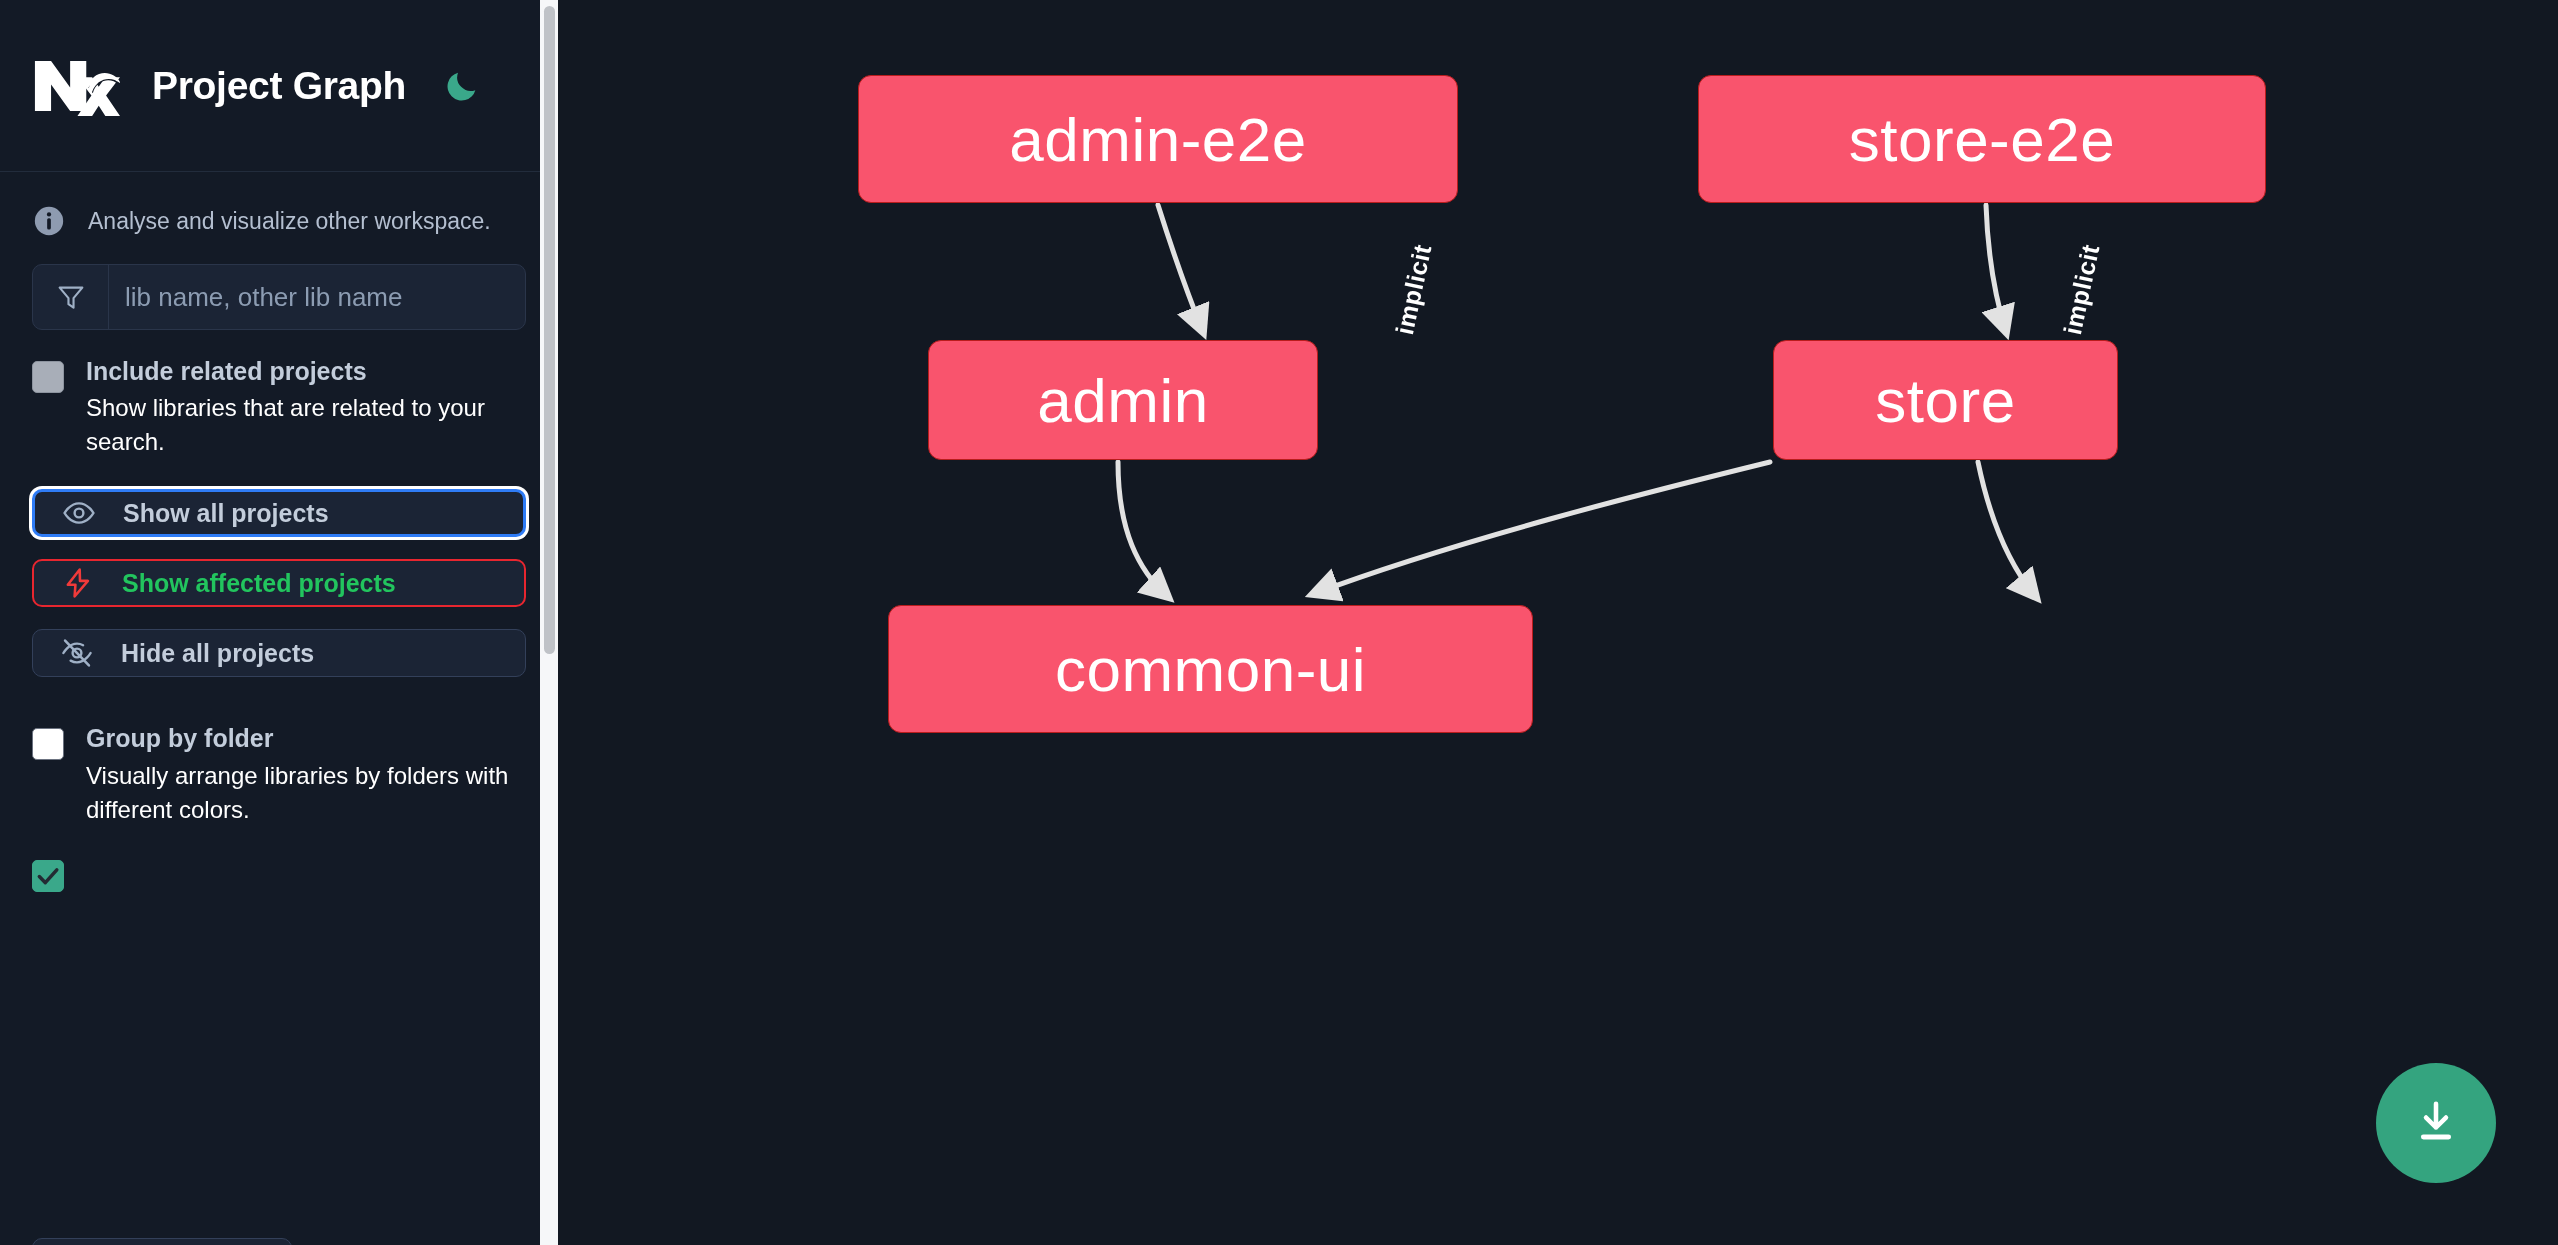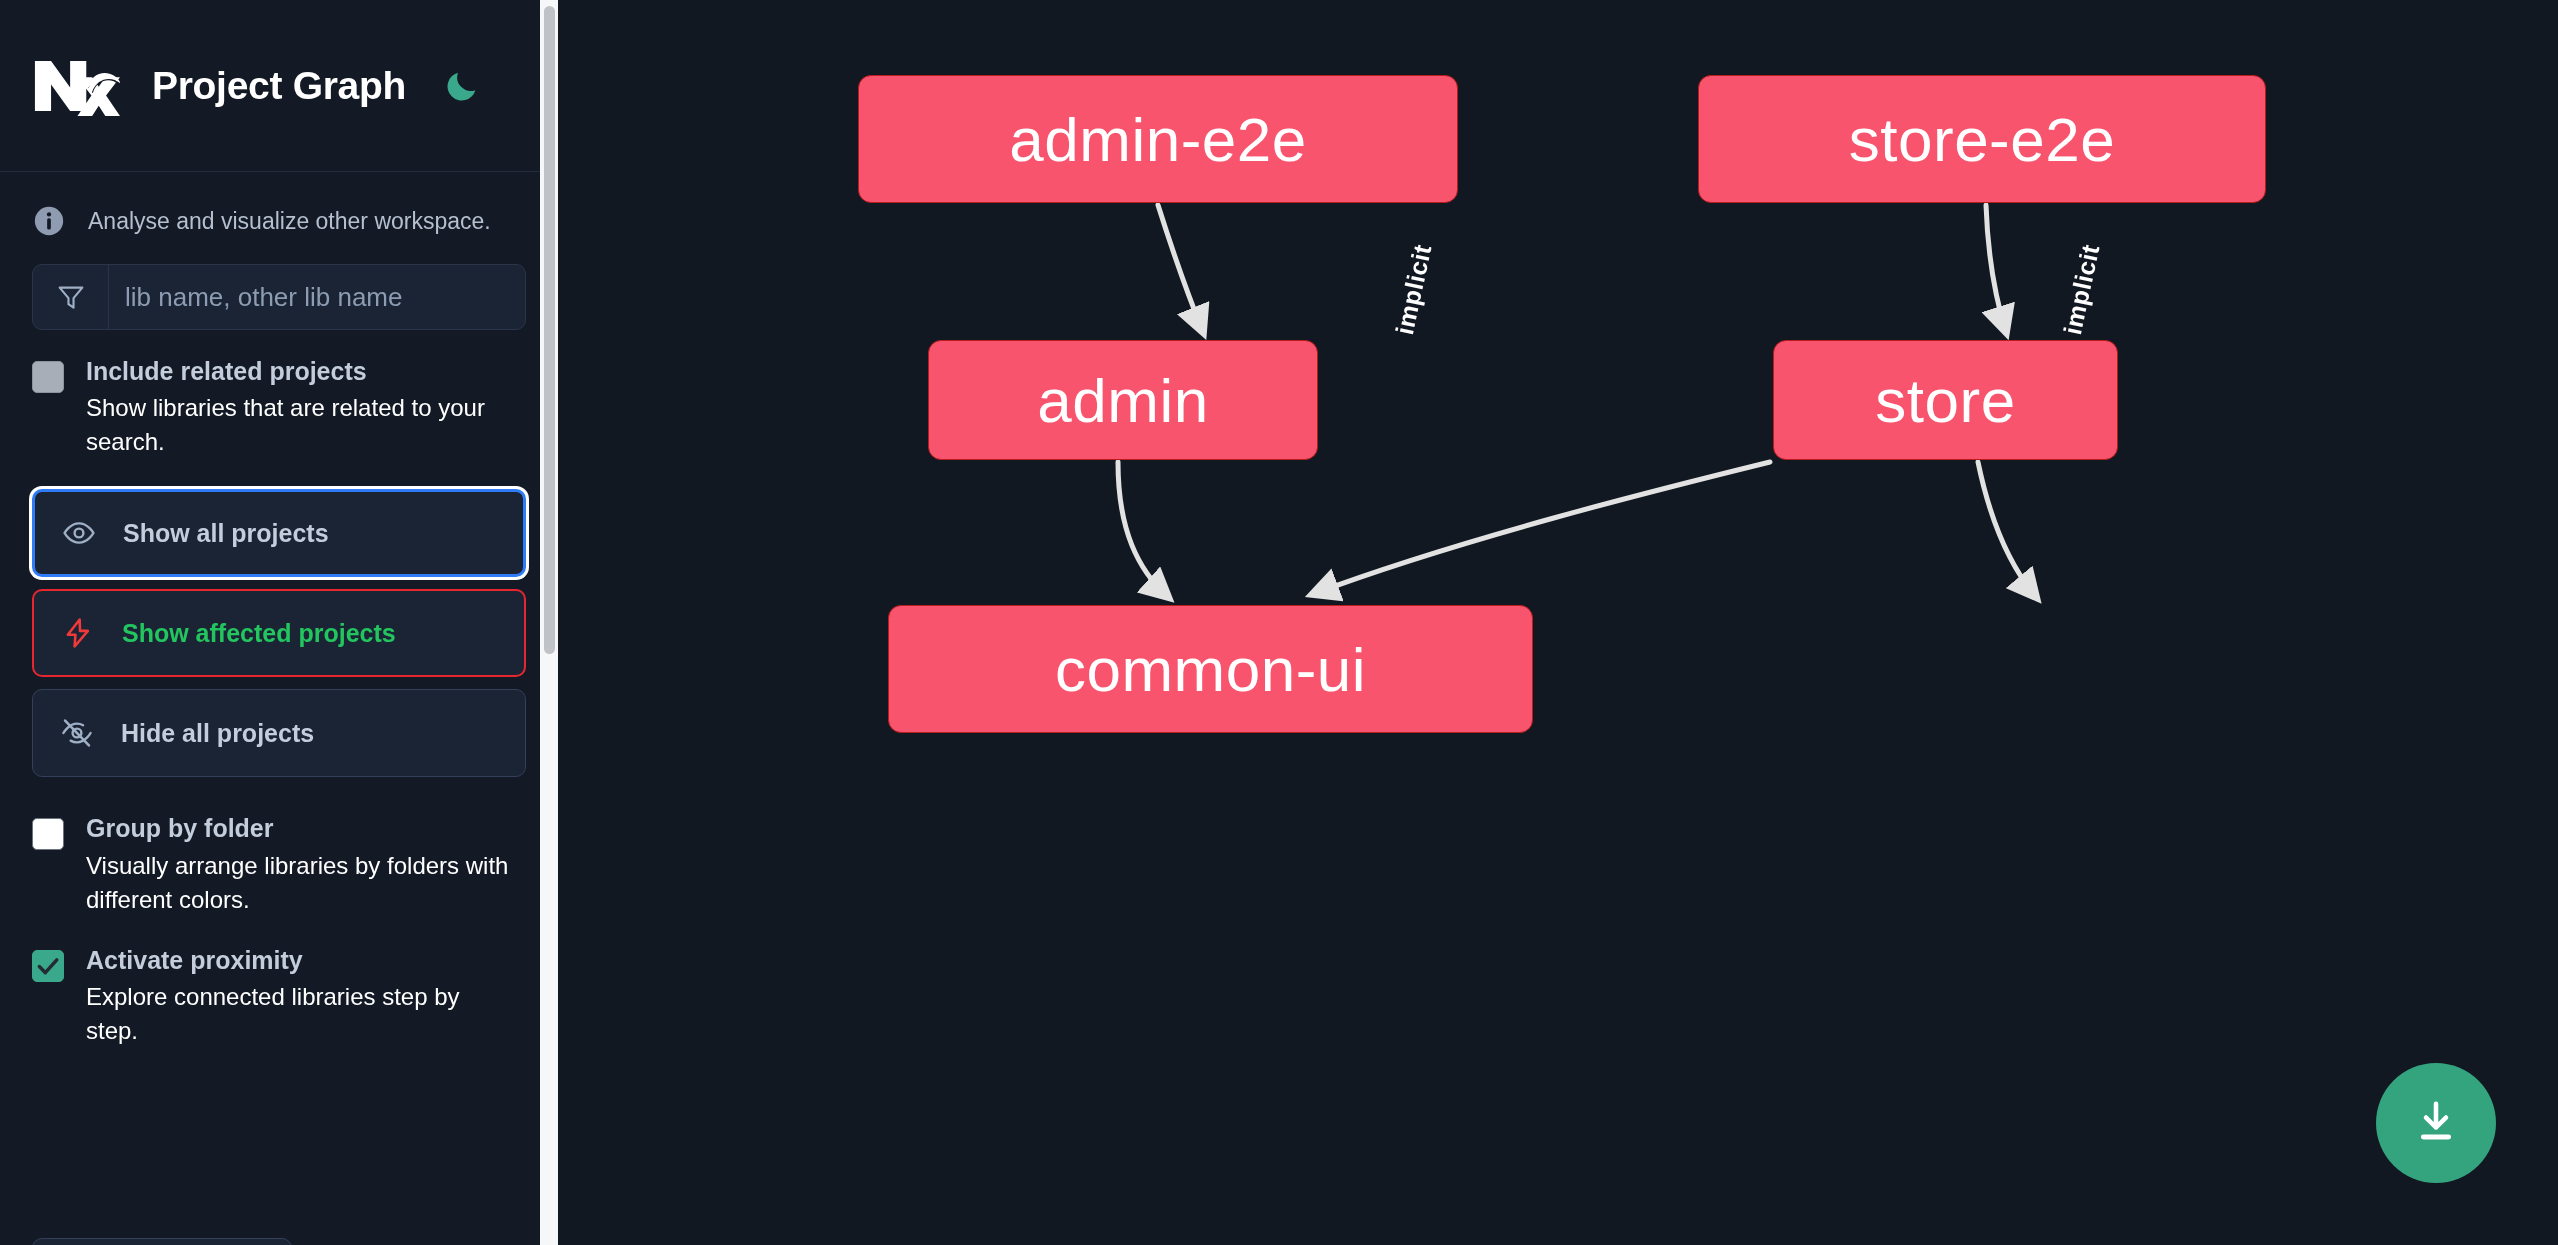--- a/index.html
+++ b/index.html
@@ -105,25 +105,25 @@
     line-height: 1.42;
     margin-top: 4px;
     max-width: 430px;
   }
 
   
   .btns { padding: 30px 32px 0 32px; }
   .gbtn {
     position: relative;
     display: flex; align-items: center;
-    height: 88px;
+    height: 48px;
     background: #1b2435;
     border: 1px solid #33405a;
     border-radius: 10px;
-    margin-bottom: 12px;
+    margin-bottom: 22px;
     padding-left: 26px;
     cursor: pointer;
   }
   .gbtn .blabel {
     margin-left: 26px;
     font-size: 25px;
     font-weight: 700;
     color: #c3cddb;
     white-space: nowrap;
   }
@@ -299,24 +299,20 @@
           <span class="cb-label">Group by folder</span>
           <span class="cb-desc" style="display:block">Visually arrange libraries by folders with different colors.</span>
         </span>
       </div>
 
       <div class="cb-row" style="padding-top:28px">
         <span class="cb-box green">
           <svg viewBox="0 0 24 24" width="32" height="32" style="position:absolute;left:-1px;top:-1px" aria-hidden="true">
             <path d="M5.5 12.4 10 17l8.6-9.6" fill="none" stroke="#232b33" stroke-width="2.6" stroke-linecap="round" stroke-linejoin="round"></path>
           </svg>
-        </span>
-        <span class="cb-text">
-          <span class="cb-label">Activate proximity</span>
-          <span class="cb-desc" style="display:block">Explore connected libraries step by step.</span>
         </span>
       </div>
 
       <div class="sb-bottom-strip"></div>
     </div>
 
     <div id="sb-scroll-track"></div>
     <div id="sb-scroll-thumb"></div>
   </aside>
 

